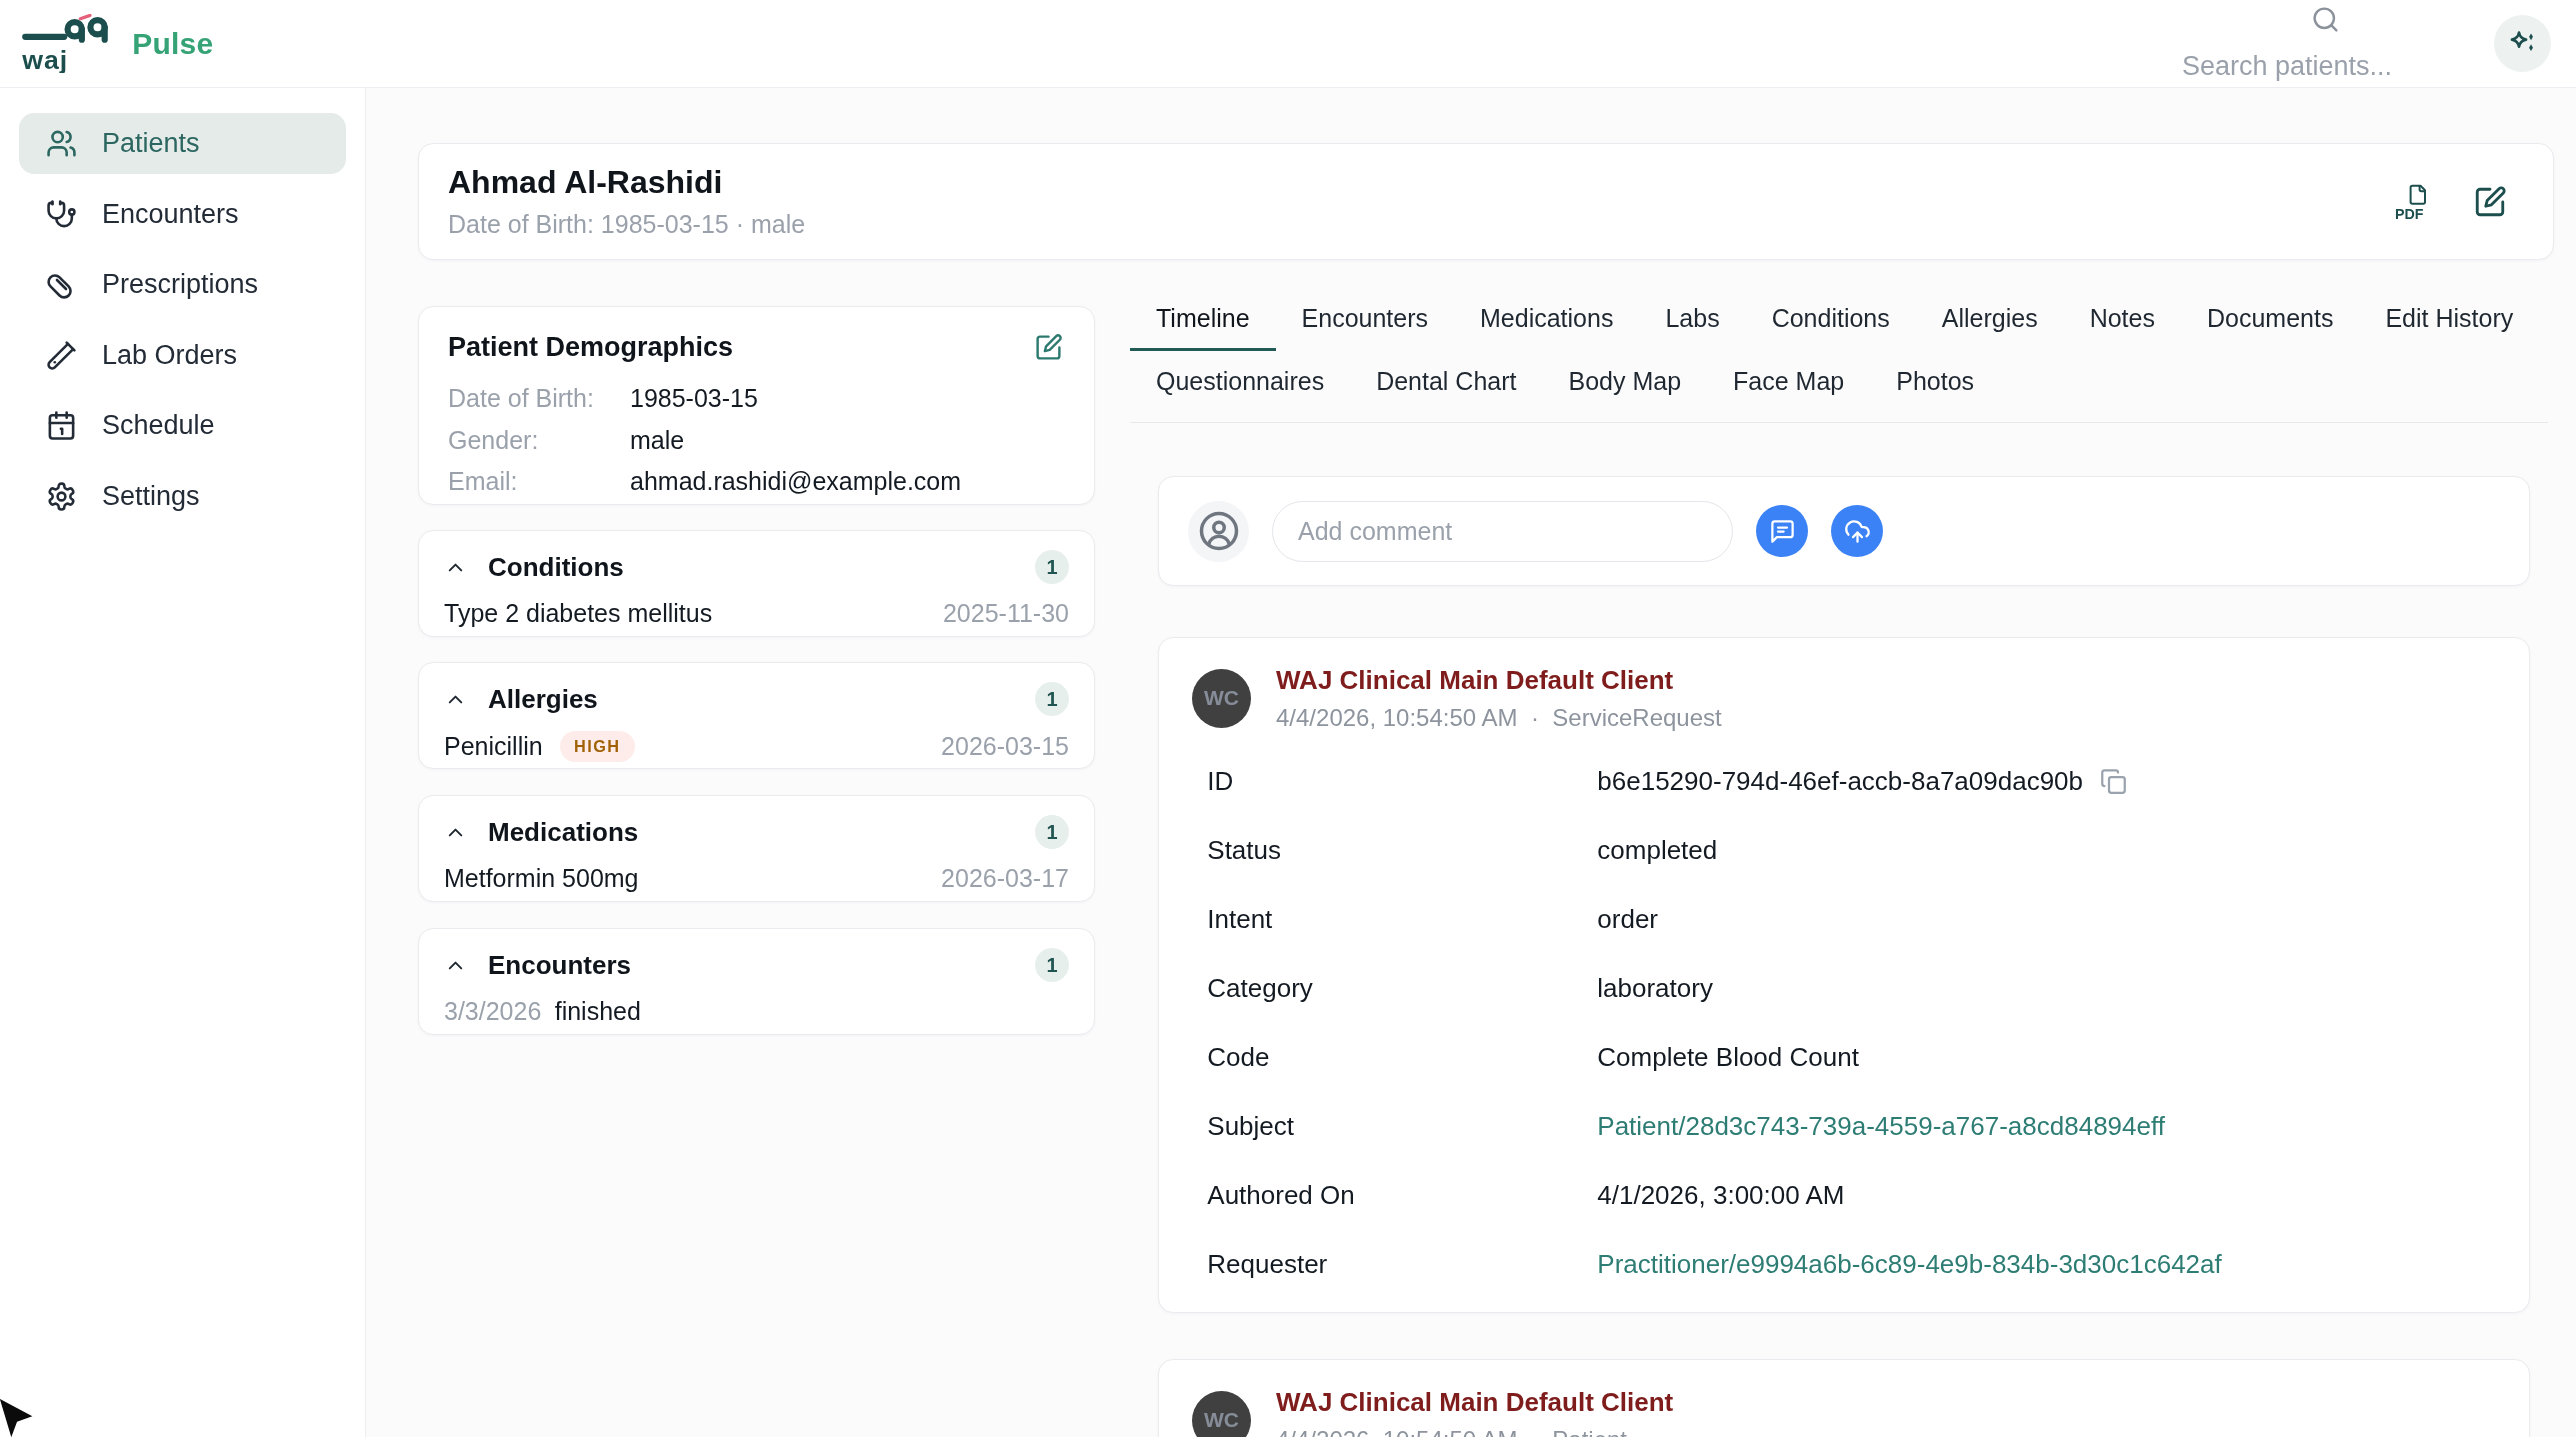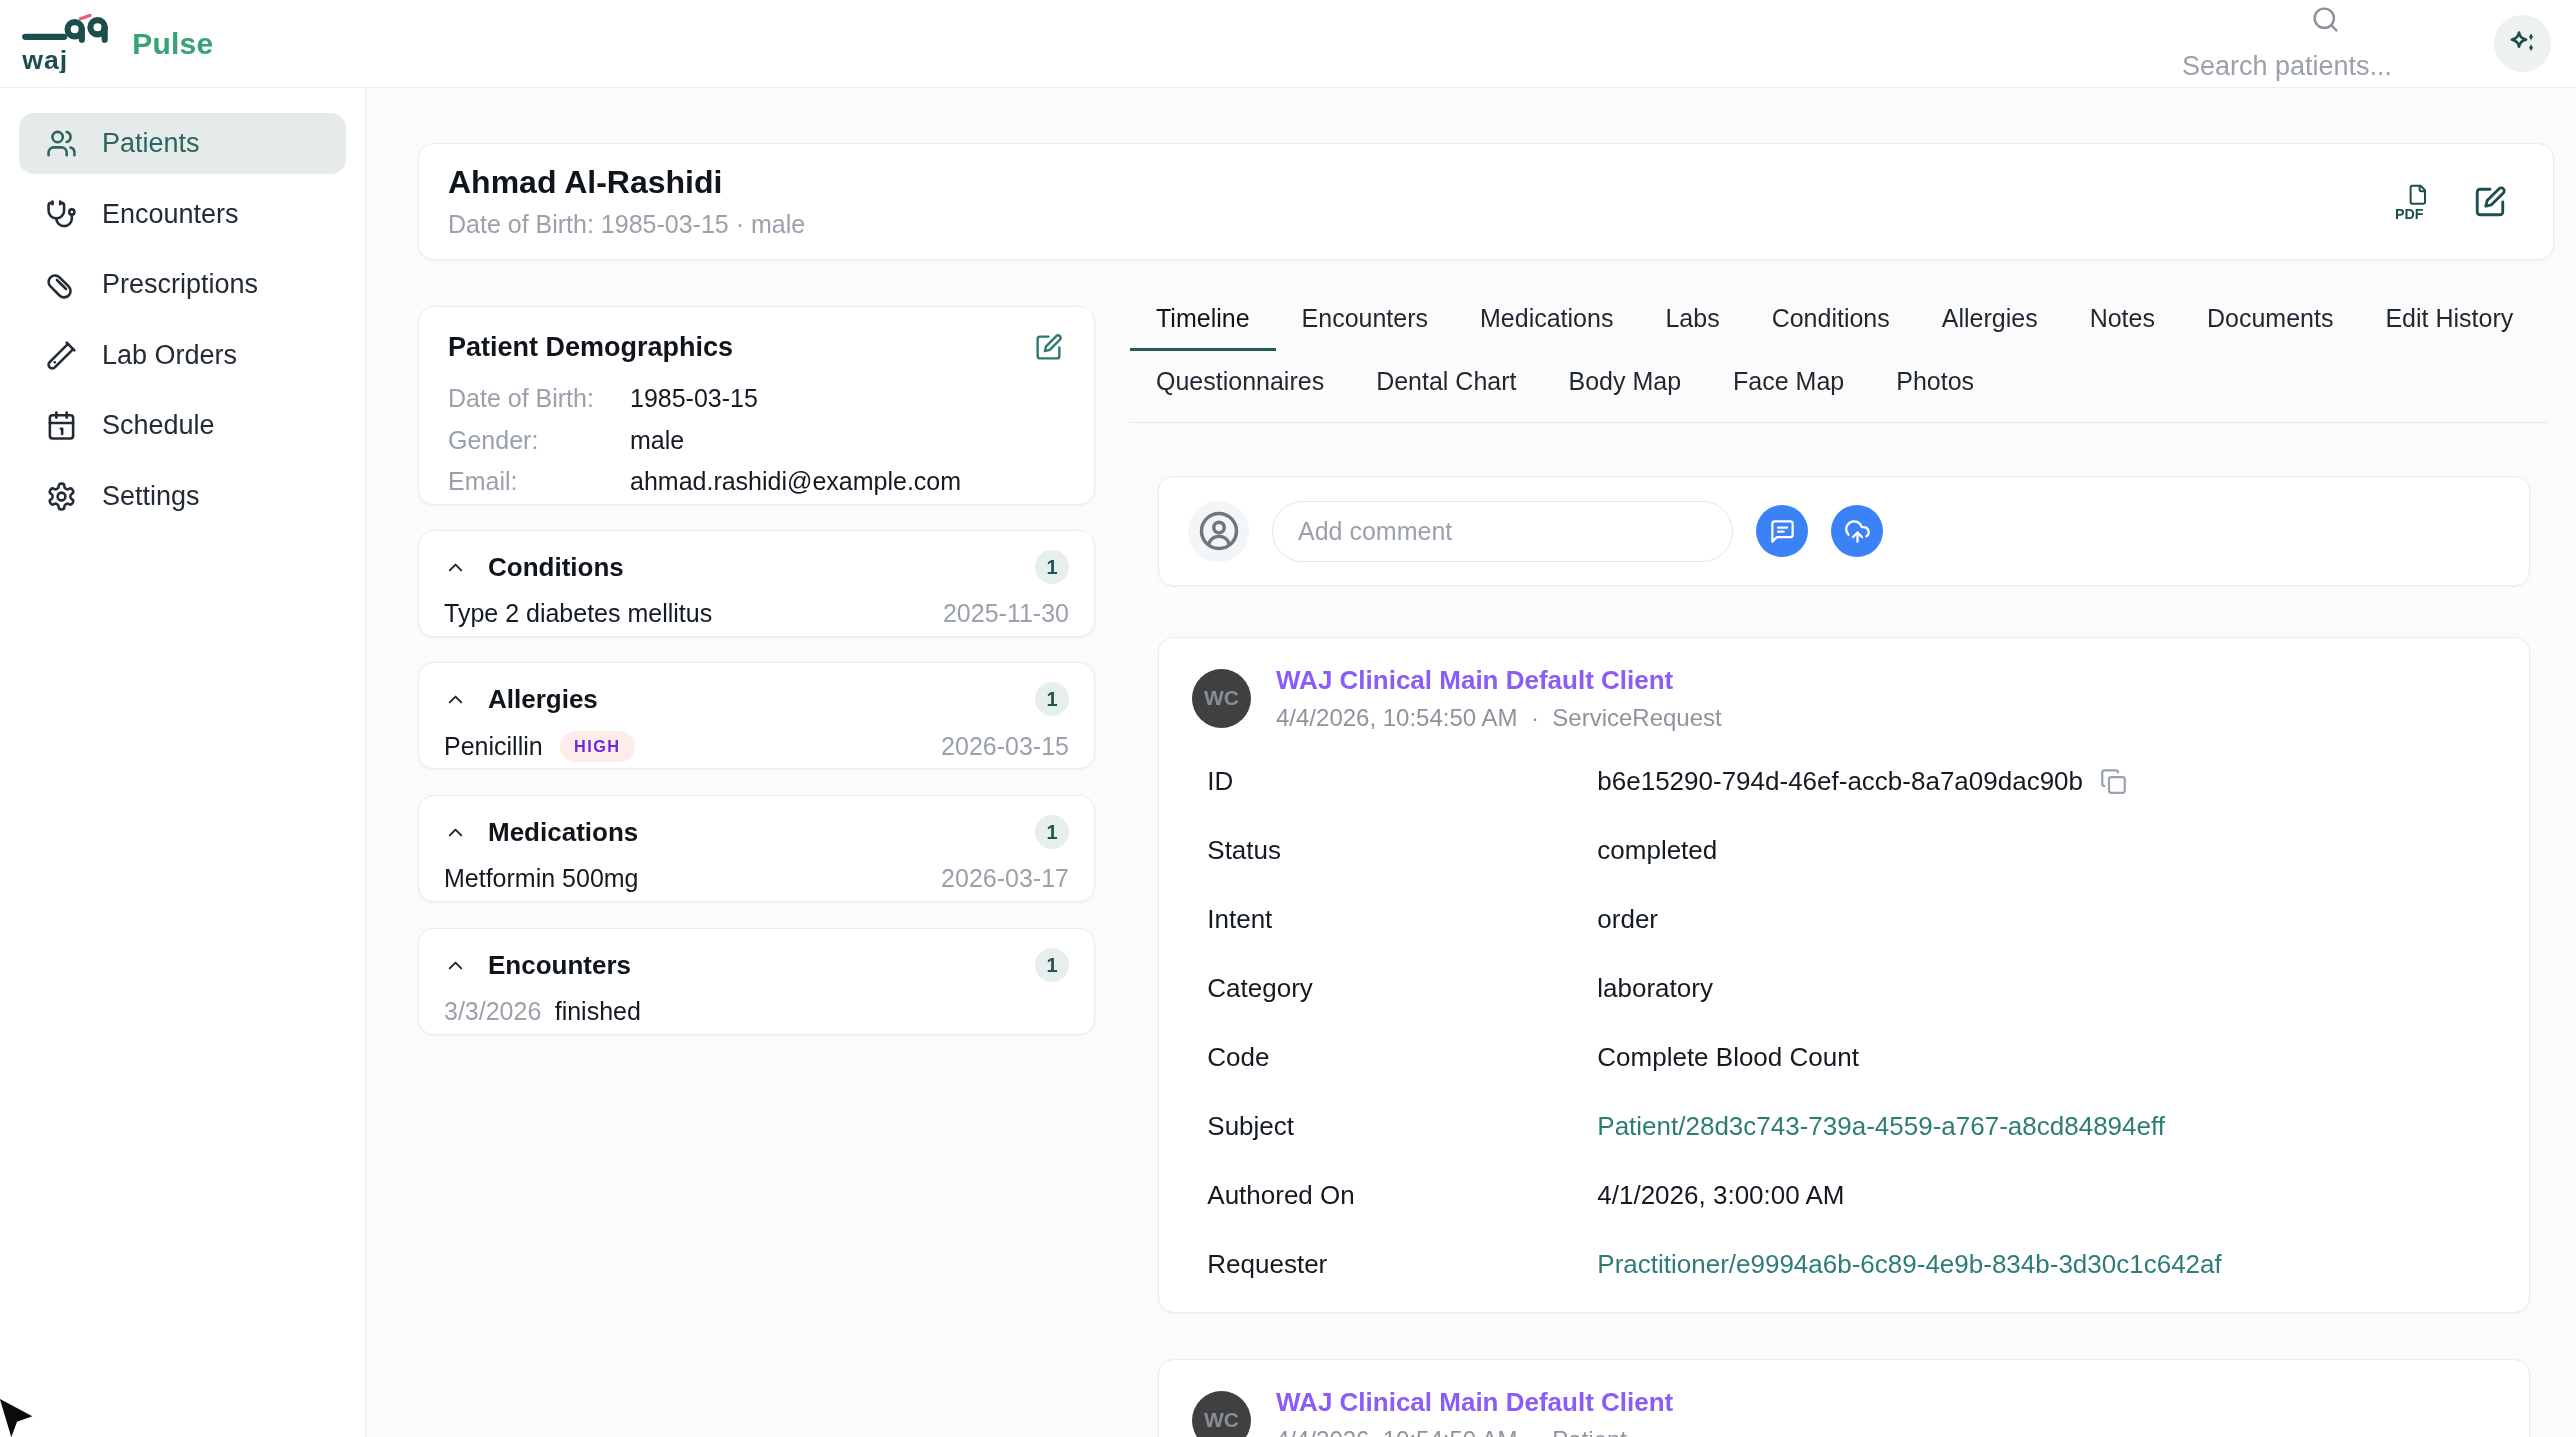--- a/index.html
+++ b/index.html
@@ -57,21 +57,21 @@
 
   
   .sum-card { left:52px; width:677px; height:107px; padding:19px 25px; }
   .sum-head { display:flex; align-items:center; gap:21px; }
   .sum-chevron { width:23px; height:23px; color:#1f2730; background:none; border:none; cursor:pointer; }
   .sum-title { font-size:26px; font-weight:700; color:#10151c; }
   .sum-badge { margin-left:auto; min-width:34px; height:34px; border-radius:50%; background:#e7efed;
                color:#215552; font-size:20px; font-weight:700; display:flex; align-items:center; justify-content:center; }
   .sum-row { display:flex; align-items:center; margin-top:15.3px; font-size:25px; color:#141a22; }
   .sum-date { margin-left:auto; color:#9aa1ab; }
-  .sev-pill { margin-left:17px; background:#fdecea; color:#6d28d9; font-size:16.3px; font-weight:800;
+  .sev-pill { margin-left:17px; background:#fdecea; color:#a16207; font-size:16.3px; font-weight:800;
               letter-spacing:1.4px; padding:5.7px 14.4px; border-radius:956px; }
   .enc-date { color:#9aa1ab; margin-right:13.4px; }
 
   
   .tabs { position:absolute; left:764px; top:220px; width:1418px; border-bottom:1.9px solid #e7e9ec; }
   .tabs-row { display:flex; }
   .tab { font-size:25px; color:#1f2730; padding:0 26px 15.3px 26px; cursor:pointer; border-bottom:3.8px solid transparent; white-space:nowrap; }
   .tabs-row1 .tab.active { border-bottom-color:#225a55; color:#10151c; }
   .tabs-row2 { margin-top:15.3px; }
   .tabs-row2 .tab { padding-bottom:23px; }
@@ -87,21 +87,21 @@
   .round-blue { width:52px; height:52px; border-radius:50%; background:#3b82f6; color:#fff; border:none;
                 display:flex; align-items:center; justify-content:center; cursor:pointer; }
 
   
   .entry-card { left:792px; width:1372px; padding:27px 33px; }
   .entry1 { top:553px; height:676px; }
   .entry2 { top:1275px; height:163px; }
   .entry-head { display:flex; align-items:center; gap:25px; }
   .avatar-wc { width:59px; height:59px; border-radius:50%; background:#404040; color:#868d98;
                font-size:21px; font-weight:700; display:flex; align-items:center; justify-content:center; flex:0 0 59px; }
-  .entry-author { font-size:26px; font-weight:700; color:#8b5cf6; }
+  .entry-author { font-size:26px; font-weight:700; color:#7f1d1d; }
   .entry-meta { display:flex; align-items:center; gap:13.4px; font-size:24px; color:#8d949e; margin-top:7.7px; }
   .fields { margin-top:15.3px; }
   .frow { height:69px; display:flex; align-items:center; padding-left:15.3px; font-size:26px; }
   .flabel { width:390px; color:#141a22; }
   .fvalue { color:#141a22; display:flex; align-items:center; gap:17px; }
   .fvalue.link { color:#2e7d74; cursor:pointer; }
   .copy-btn { width:29px; height:29px; color:#9aa3ad; background:none; border:none; cursor:pointer; }
 
   .cursor { position:absolute; left:-3.8px; top:1397px; z-index:50; }
 </style>

